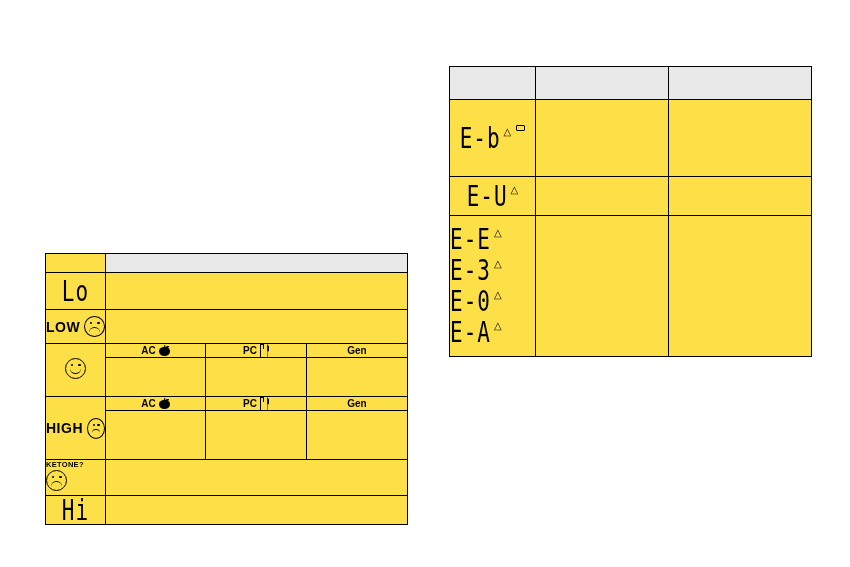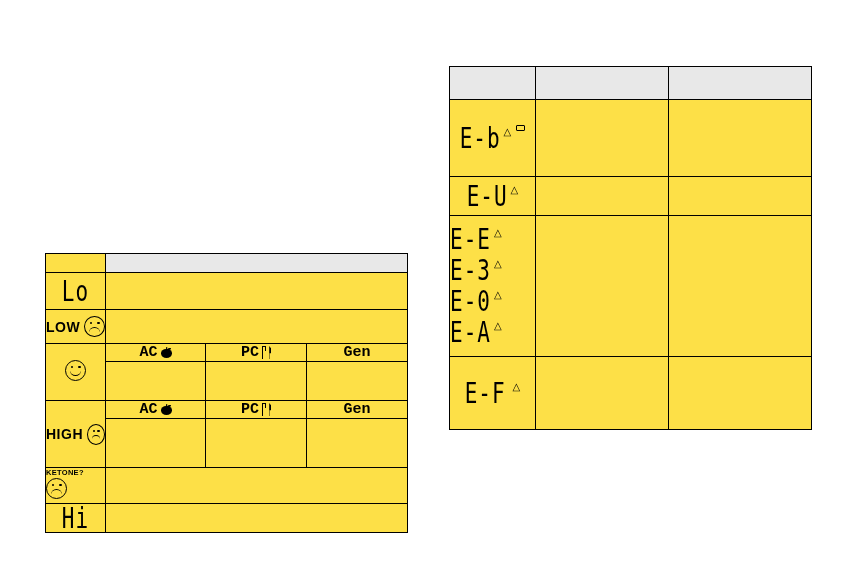--- a/index.html
+++ b/index.html
@@ -124,23 +124,22 @@
   .face.sad .mouth {
     bottom: 3px;
     border-bottom: none;
     border-top: 1.4px solid #000;
     border-radius: 8px 8px 0 0;
   }
 
   .subhdr {
     text-align: center;
     font-weight: bold;
-    font-size: 15px;
+    font-size: 10px;
     padding: 6px 0;
-    font-family: Liberation Mono, monospace;
   }
   .ac-wrap, .pc-wrap {
     display: inline-flex;
     align-items: center;
     gap: 3px;
   }
   .apple {
     display: inline-block;
     width: 11px;
     height: 11px;
@@ -378,24 +377,14 @@
           <span class="segwrap">
             <span class="seg">E-A</span>
             <span class="warn">△</span>
           </span>
         </div>
       </td>
       <td></td>
       <td></td>
     </tr>
 
-    <tr>
-      <td class="segcell" style="height:72px">
-        <span class="segwrap">
-          <span class="seg">E-F</span>
-          <span class="warn" style="margin-left:4px">△</span>
-        </span>
-      </td>
-      <td></td>
-      <td></td>
-    </tr>
   </tbody>
 </table>
 
 </body></html>

